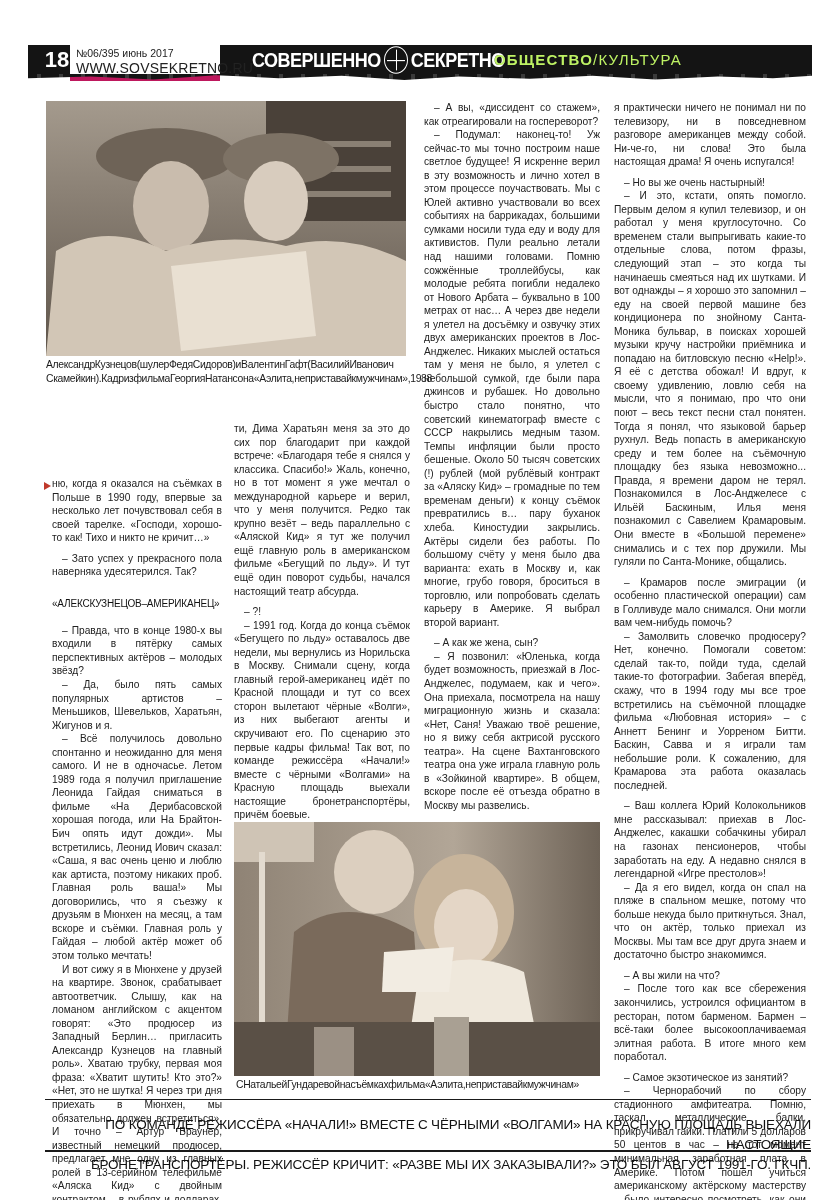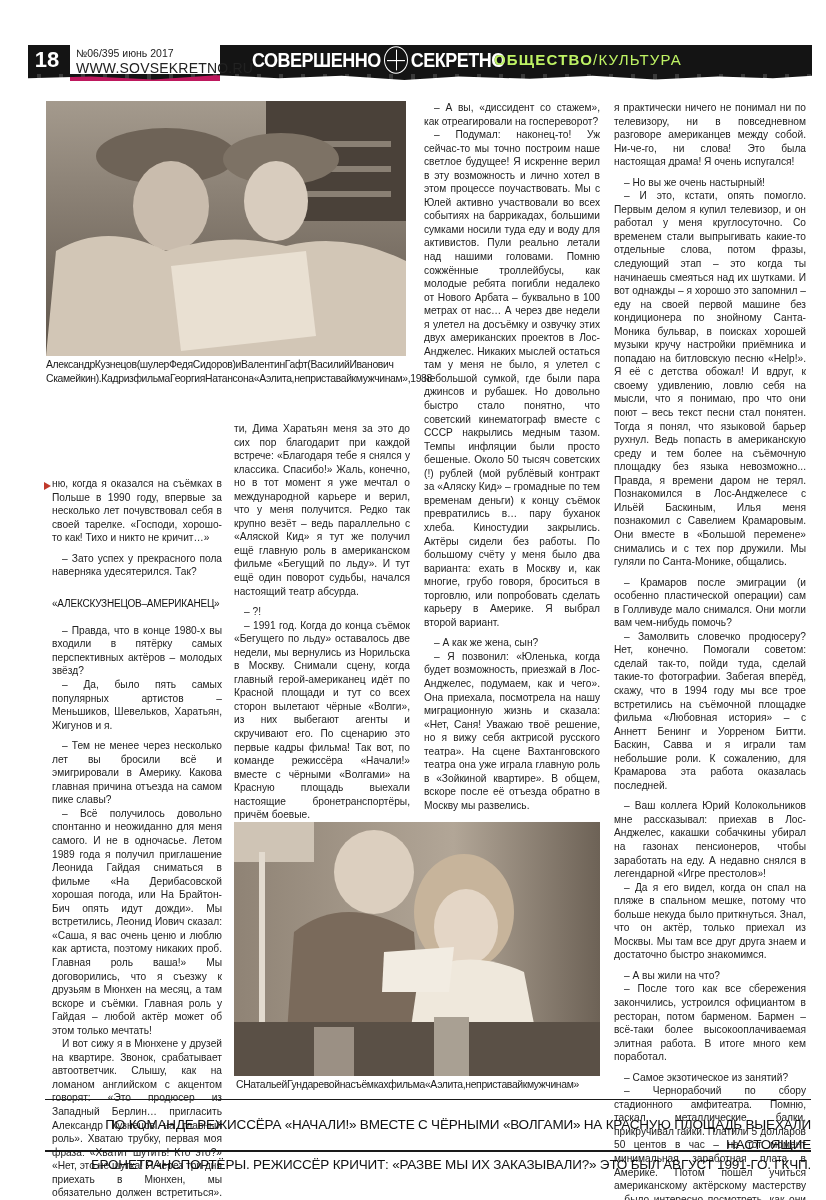--- a/index.html
+++ b/index.html
@@ -1,21 +1,21 @@
 <!DOCTYPE html>
 <html><head>
 <meta charset="utf-8">
 <style>
   html, body { margin: 0; padding: 0; background: #ffffff; }
   body { width: 826px; height: 1200px; position: relative; overflow: hidden; font-family: "Liberation Sans", sans-serif; color: #1a1a1a; }
 
   
   .masthead { position: absolute; left: 28px; top: 45px; width: 784px; height: 30px; background: #141414; }
   .masthead .torn { position: absolute; left: 0; right: 0; bottom: -5px; height: 6px; background: repeating-linear-gradient(90deg, #141414 0 9px, #3a3a3a 9px 13px, #141414 13px 22px); clip-path: polygon(0 0,100% 0,100% 30%,95% 70%,88% 40%,80% 90%,72% 30%,64% 80%,55% 40%,48% 100%,40% 30%,32% 70%,24% 20%,16% 90%,8% 40%,0 70%); }
-  .page-num { position: absolute; left: 0; top: 0; width: 38px; height: 30px; color: #fff; font-weight: bold; font-size: 22px; line-height: 30px; text-align: center; }
+  .page-num { position: absolute; left: 0; top: 0; width: 38px; height: 30px; color: #fff; font-weight: bold; font-size: 22px; line-height: 30px; text-align: center; padding-left: 10px; }
   .issue-box { position: absolute; left: 42px; top: 0; width: 150px; height: 30px; background: #fff; border-bottom: 6px solid #be185d; }
   .issue-box .l1 { position: absolute; left: 6px; top: 2px; font-size: 10.5px; color: #222; }
   .issue-box .l2 { position: absolute; left: 6px; top: 15px; font-size: 14px; color: #222; letter-spacing: 0.2px; }
   .logo { position: absolute; left: 224px; top: 0; height: 30px; display: flex; align-items: center; color: #fff; font-weight: bold; font-size: 18px; letter-spacing: -0.5px; font-family: "Liberation Sans", sans-serif; transform: scaleY(1.15); }
   .logo .emblem { width: 22px; height: 22px; border: 1.5px solid #fff; border-radius: 50%; margin: 0 3px; position: relative; }
   .logo .emblem::before { content: ""; position: absolute; left: 50%; top: 2px; bottom: 2px; width: 1px; background: #fff; }
   .logo .emblem::after { content: ""; position: absolute; top: 50%; left: 2px; right: 2px; height: 1px; background: #fff; }
   .section { position: absolute; left: 466px; top: 0; height: 30px; line-height: 30px; color: #bef264; font-size: 15px; letter-spacing: 1.2px; }
   .section b { font-weight: bold; }
 
@@ -82,21 +82,20 @@
 <div class="caption" style="left:46px; top:358px; width:362px;">АлександрКузнецов(шулерФедяСидоров)иВалентинГафт(ВасилийИванович Скамейкин).КадризфильмаГеоргияНатансона«Аэлита,неприставайкмужчинам»,1988</div>
 
 <div class="cont-arrow"></div>
 
 <div class="col" id="col1" style="left:52px; top:477px; width:170px;">
     <p class="noind">ню, когда я оказался на съёмках в Польше в 1990 году, впервые за несколько лет почувствовал себя в своей тарелке. «Господи, хорошо-то как! Тихо и никто не кричит…»</p>
     <p class="q">– Зато успех у прекрасного пола наверняка удесятерился. Так?</p>
     <h3>«АЛЕКСКУЗНЕЦОВ–АМЕРИКАНЕЦ»</h3>
     <p>– Правда, что в конце 1980-х вы входили в пятёрку самых перспективных актёров – молодых звёзд?</p>
     <p>– Да, было пять самых популярных артистов – Меньшиков, Шевельков, Харатьян, Жигунов и я.</p>
-    <p class="q">– Тем не менее через несколько лет вы бросили всё и эмигрировали в Америку. Какова главная причина отъезда на самом пике славы?</p>
     <p>– Всё получилось довольно спонтанно и неожиданно для меня самого. И не в одночасье. Летом 1989 года я получил приглашение Леонида Гайдая сниматься в фильме «На Дерибасовской хорошая погода, или На Брайтон-Бич опять идут дожди». Мы встретились, Леонид Иович сказал: «Саша, я вас очень ценю и люблю как артиста, поэтому никаких проб. Главная роль ваша!» Мы договорились, что я съезжу к друзьям в Мюнхен на месяц, а там вскоре и съёмки. Главная роль у Гайдая – любой актёр может об этом только мечтать!</p>
     <p>И вот сижу я в Мюнхене у друзей на квартире. Звонок, срабатывает автоответчик. Слышу, как на ломаном английском с акцентом говорят: «Это продюсер из Западный Берлин… пригласить Александр Кузнецов на главный роль». Хватаю трубку, первая моя фраза: «Хватит шутить! Кто это?» «Нет, это не шутка! Я через три дня приехать в Мюнхен, мы обязательно должен встретиться». И точно – Артур Браунер, известный немецкий продюсер, предлагает мне одну из главных ролей в 13-серийном телефильме «Аляска Кид» с двойным контрактом – в рублях и долларах. Ну а так как это съёмки в Польше, Чехословакии, Германии, полтора года работы, мне пришлось принять болезненное решение…</p>
   </div>
 
 <div class="col" id="col2" style="left:234px; top:422px; width:176px;">
     <p class="noind">ти, Дима Харатьян меня за это до сих пор благодарит при каждой встрече: «Благодаря тебе я снялся у классика. Спасибо!» Жаль, конечно, но в тот момент я уже мечтал о международной карьере и верил, что у меня получится. Редко так крупно везёт – ведь параллельно с «Аляской Кид» я тут же получил ещё главную роль в американском фильме «Бегущий по льду». И тут ещё один поворот судьбы, начался настоящий театр абсурда.</p>
     <p class="q">– ?!</p>
     <p>– 1991 год. Когда до конца съёмок «Бегущего по льду» оставалось две недели, мы вернулись из Норильска в Москву. Снимали сцену, когда главный герой-американец идёт по Красной площади и тут со всех сторон вылетают чёрные «Волги», из них выбегают агенты и скручивают его. По сценарию это первые кадры фильма! Так вот, по команде режиссёра «Начали!» вместе с чёрными «Волгами» на Красную площадь выехали настоящие бронетранспортёры, причём боевые.</p>
     <p class="q">– Прямо в кадр?</p>
     <p>– Да! Режиссёр кричит: «Разве мы их заказывали?» «Нет!» Началась сумасшедшая паника. Позвонили в американское посольство, а там отвечают: «В России государственный переворот, ГКЧП. Всей американской группе в 24 часа покинуть страну! Иначе мы ни за что не отвечаем». Ну и те, естественно, побросав всё, улетели в Америку!</p>

